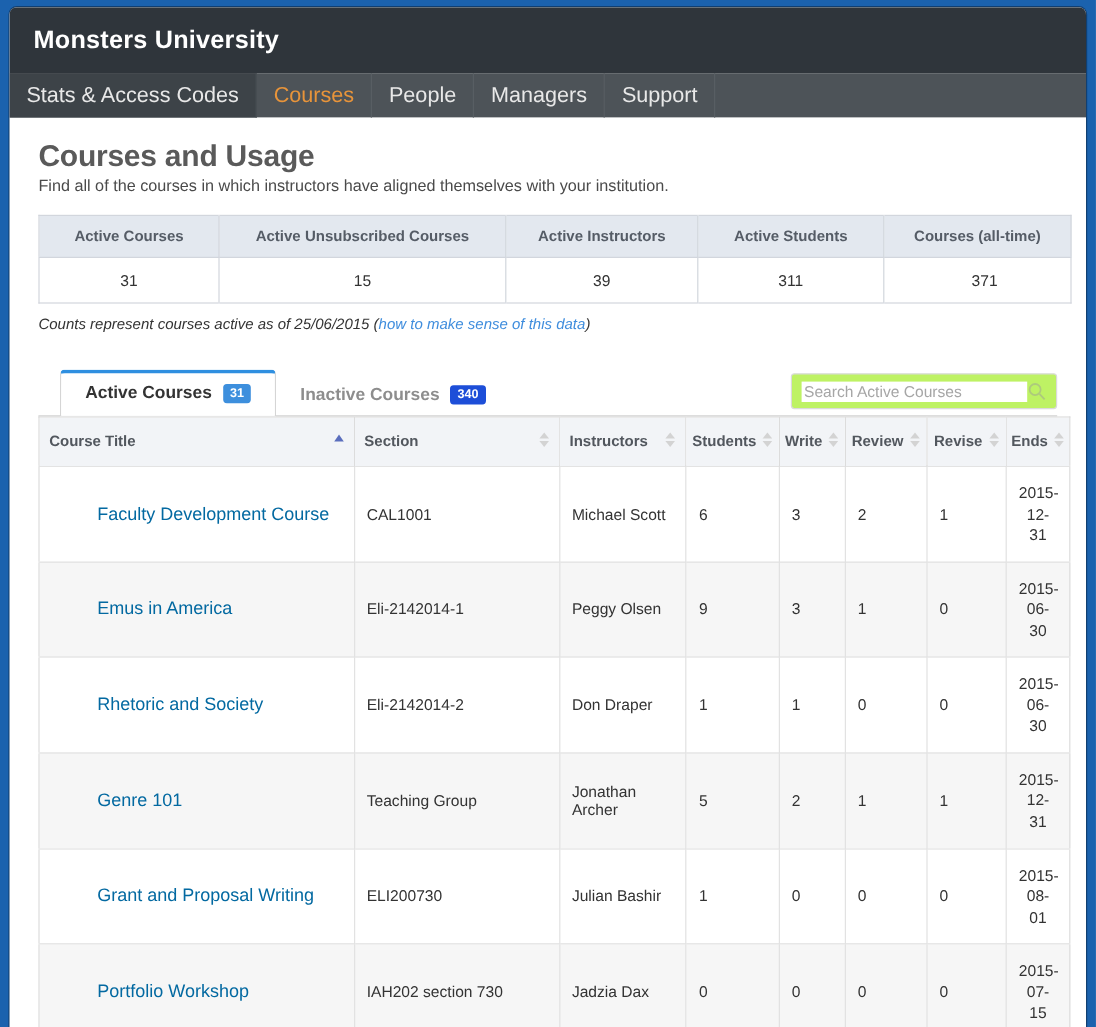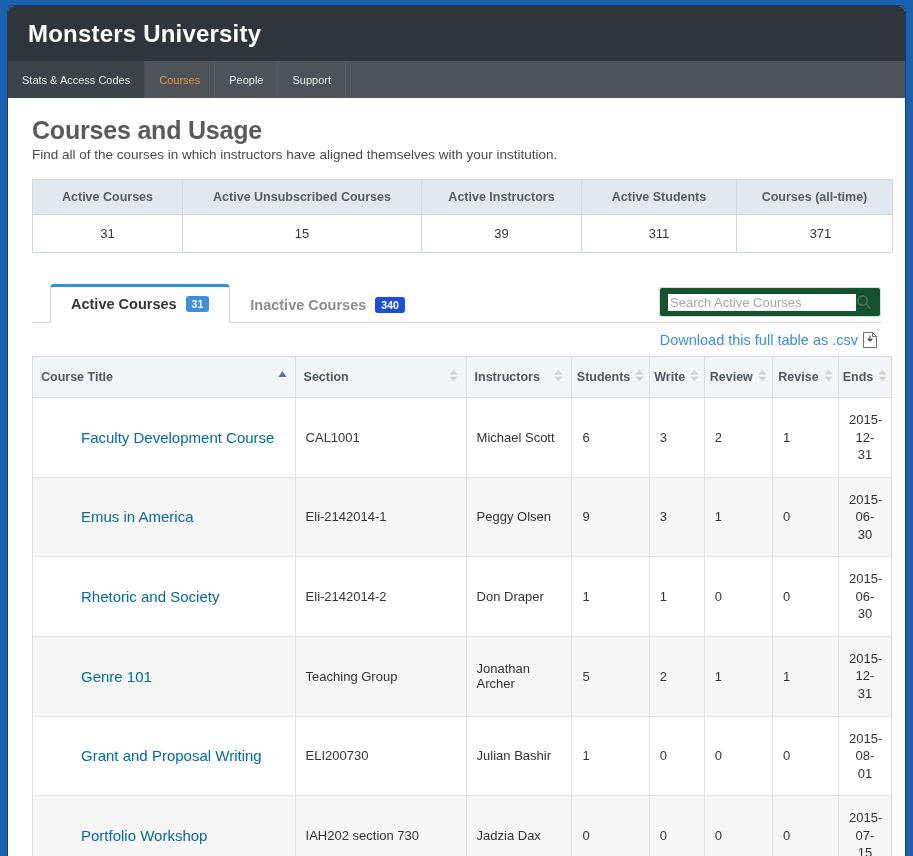--- a/index.html
+++ b/index.html
@@ -33,38 +33,38 @@
   
   .brandbar {
     height: 55px;
     background: #2f353b;
     display: flex;
     align-items: center;
     padding-left: 20px;
   }
   .brandbar .title {
     color: #ffffff;
-    font-size: 24px;
+    font-size: 21px;
     font-weight: bold;
     letter-spacing: 0.2px;
   }
 
   
   .navbar {
     height: 37px;
     background: #4d5358;
     display: flex;
     align-items: stretch;
   }
   .navitem {
     display: flex;
     align-items: center;
     padding: 0 14px;
     color: #e8e8e8;
-    font-size: 11px;
+    font-size: 18px;
     cursor: pointer;
     border-right: 1px solid #585e63;
     white-space: nowrap;
   }
   .navitem:first-child {
     background: #3d4348;
     border-right: 1px solid #4a5055;
   }
   .navitem.accent { color: #e8943a; }
 
@@ -164,21 +164,21 @@
   .badge.blue { background: #3d8fdd; }
   .badge.gray { background: #1d4ed8; }
 
   .searchbox {
     position: absolute;
     right: 0;
     top: 6px;
     width: 222px;
     height: 30px;
     border: 1px solid #dadada;
-    background: #14532d;
+    background: #bef264;
     border-radius: 3px;
     display: flex;
     align-items: center;
     padding: 0 8px;
   }
   .searchbox input {
     border: none;
     outline: none;
     flex: 1;
     font-size: 13px;
@@ -252,20 +252,21 @@
   <div class="window">
 
     <div class="brandbar">
       <span class="title">Monsters University</span>
     </div>
 
     <div class="navbar" id="navbar">
         <div class="navitem">Stats &amp; Access Codes</div>
         <div class="navitem accent">Courses</div>
         <div class="navitem">People</div>
+        <div class="navitem">Managers</div>
         <div class="navitem">Support</div>
       </div>
 
     <div class="page">
 
       <h1 class="page-title">Courses and Usage</h1>
       <p class="subtitle">Find all of the courses in which instructors have aligned themselves with your institution.</p>
 
       <table class="stats">
         <colgroup>
@@ -288,20 +289,23 @@
             <tr id="stats-body">
               <td>31</td>
               <td>15</td>
               <td>39</td>
               <td>311</td>
               <td>371</td>
             </tr>
           </tbody>
       </table>
 
+      <p class="counts-note">
+        <span>Counts represent courses active as of 25/06/2015 (</span><a href="#">how to make sense of this data</a><span>)</span>
+      </p>
 
       <div class="tabrow">
         <div style="width:18px"></div>
         <div class="tab active">
           <span>Active Courses</span>
           <span class="badge blue">31</span>
         </div>
         <div class="tab inactive">
           <span>Inactive Courses</span>
           <span class="badge gray">340</span>
@@ -311,30 +315,20 @@
           <input type="text" placeholder="Search Active Courses" style="">
           <span class="search-icon">
             <svg viewBox="0 0 16 16" width="16" height="16">
               <circle cx="6.6" cy="6.6" r="4.6" fill="none" stroke="#9a9a9a" stroke-width="1.5"></circle>
               <line x1="10.2" y1="10.2" x2="14.5" y2="14.8" stroke="#9a9a9a" stroke-width="1.5"></line>
             </svg>
           </span>
         </div>
       </div>
 
-      <div class="downloadrow">
-        <a href="#">Download this full table as .csv</a>
-        <span class="csv-icon">
-          <svg viewBox="0 0 16 18" width="16" height="18">
-            <path d="M1.5 1.5 H10.5 L14.5 5.5 V16.5 H1.5 Z" fill="#ffffff" stroke="#6f6f6f" stroke-width="1"></path>
-            <path d="M10.5 1.5 V5.5 H14.5" fill="none" stroke="#6f6f6f" stroke-width="1"></path>
-            <path d="M8 4.5 V10 M8 10 L5.6 7.6 M8 10 L10.4 7.6" fill="none" stroke="#4a4a4a" stroke-width="1.2"></path>
-          </svg>
-        </span>
-      </div>
 
       <table class="courses">
         <colgroup>
           <col style="width:258px">
             <col style="width:168px">
             <col style="width:104px">
           <col style="width:76px">
             <col style="width:54px">
             <col style="width:67px">
           <col style="width:65px">

